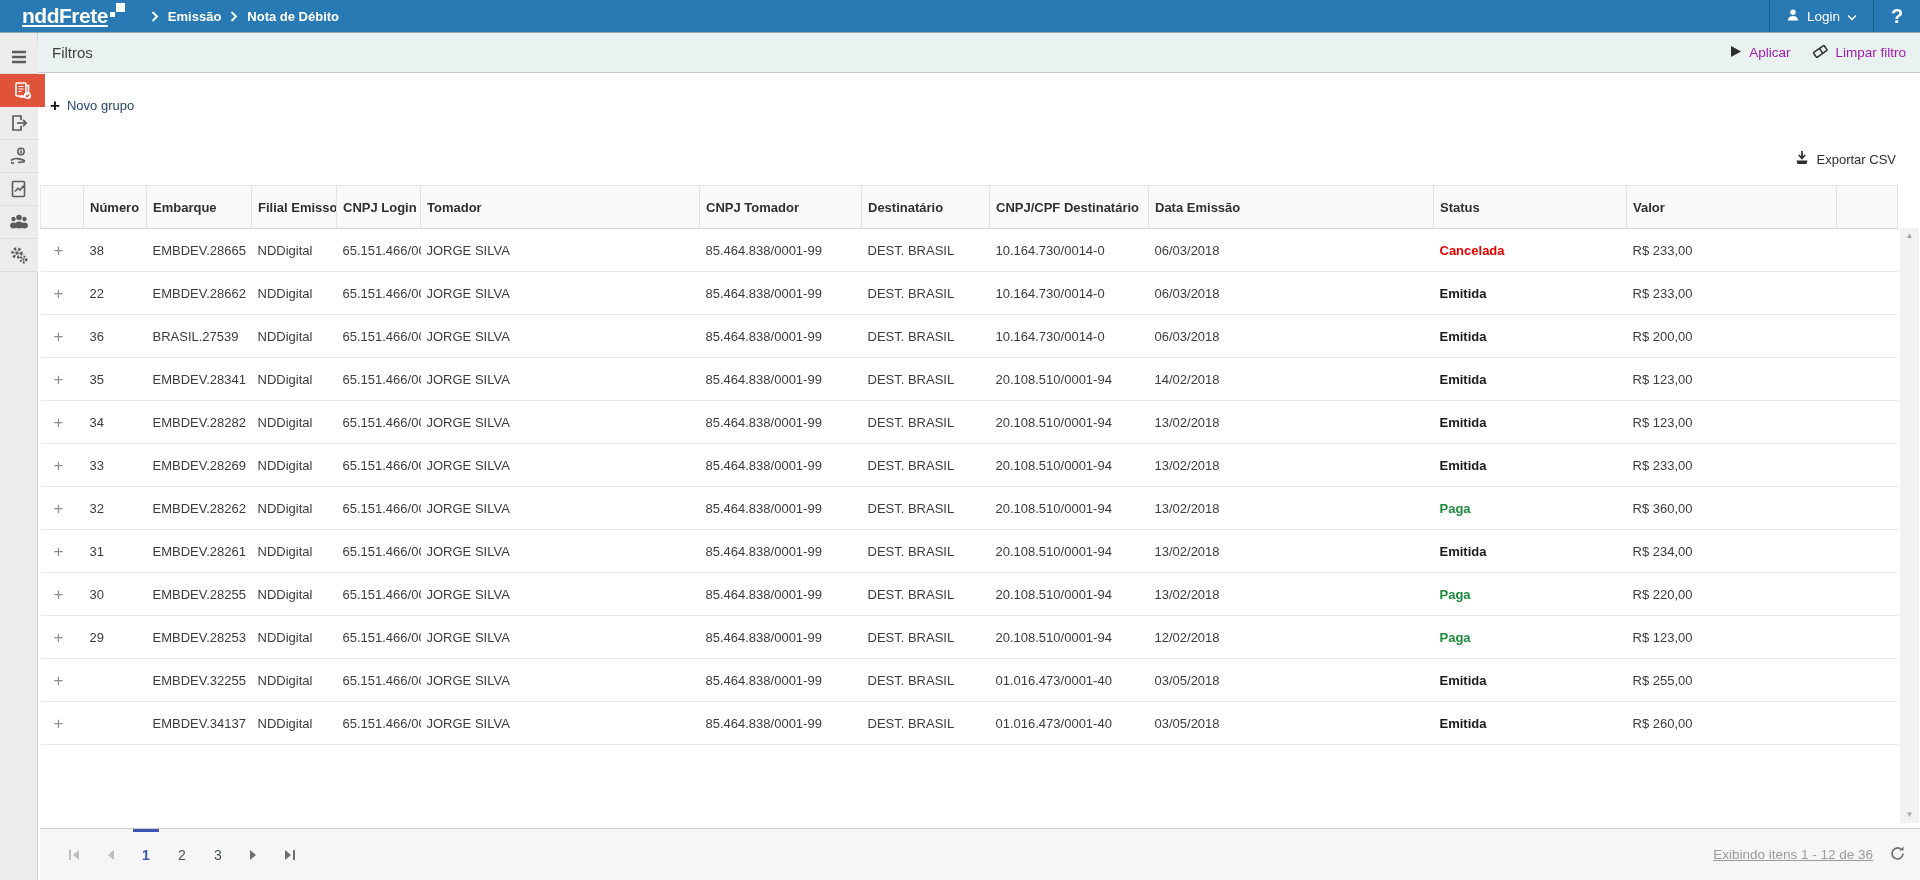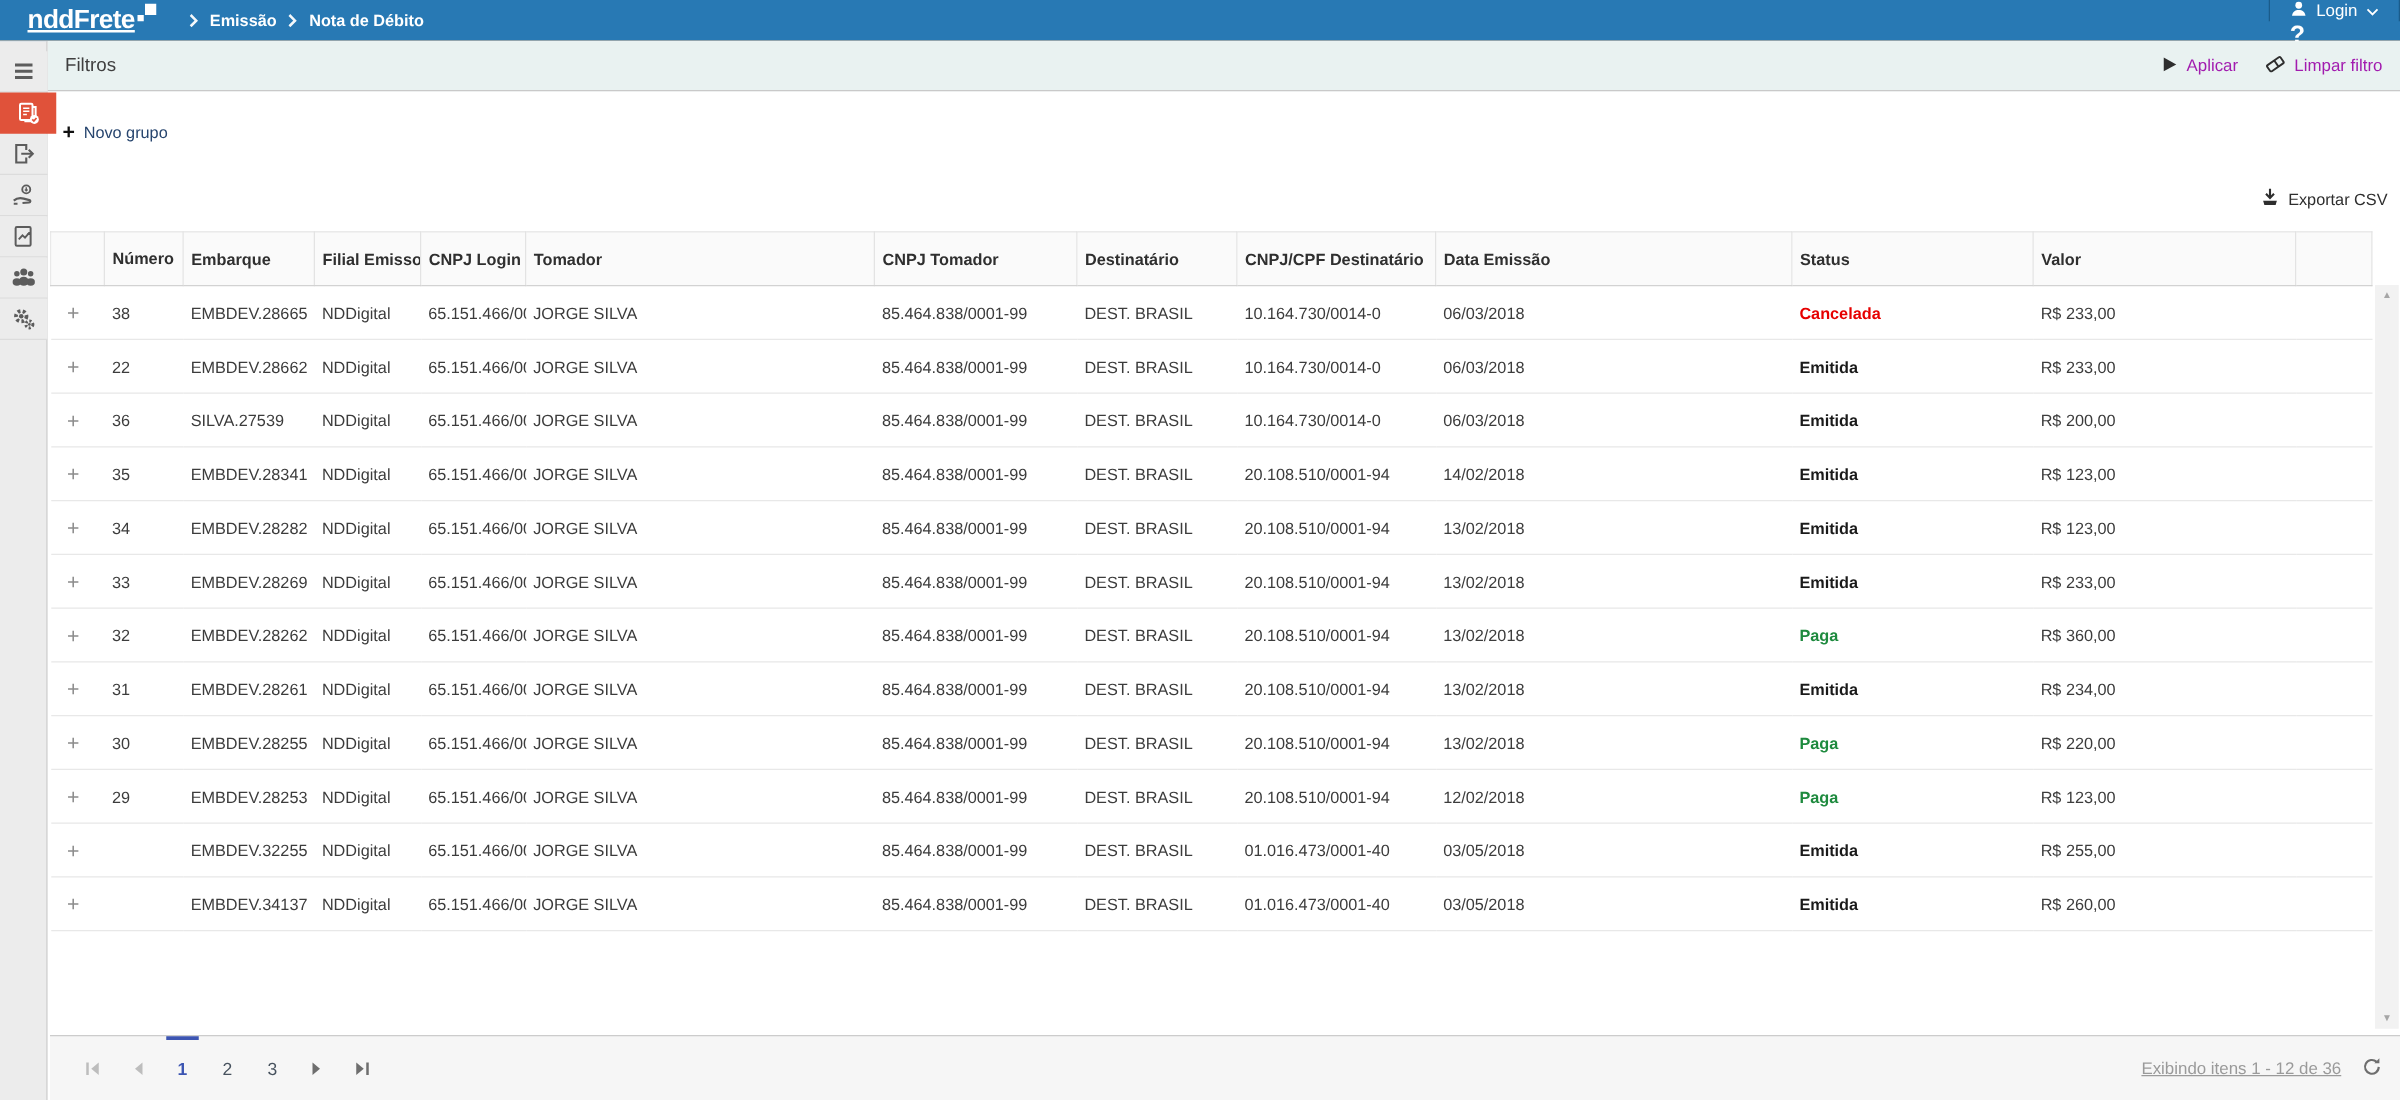--- a/index.html
+++ b/index.html
@@ -10,21 +10,21 @@
   .topbar { position:absolute; left:0; top:0; width:100%; height:33px; background:var(--topbar,#2879b4);
             display:flex; align-items:center; border-bottom:1px solid #93a5ad; color:#fff; }
   .logo { display:flex; align-items:flex-start; margin-left:22px; cursor:pointer;text-decoration:underline; }
   .logo-text { font-size:21px; font-weight:700; letter-spacing:-.5px; line-height:30px; }
   .logo-mark { position:relative; width:15px; height:16px; margin-left:2px; margin-top:2px; display:inline-block; }
   .logo-mark .sq1 { position:absolute; right:0; top:0; width:9px; height:9px; background:#fff; }
   .logo-mark .sq2 { position:absolute; left:0; bottom:2px; width:5px; height:5px; background:#fff; }
   .breadcrumb { display:flex; align-items:center; margin-left:26px; gap:9px; }
   .bc-sep { display:flex; align-items:center; opacity:.95; }
   .bc-item { color:#fff; font-size:13px; font-weight:700; text-decoration:none; cursor:pointer; }
-  .topbar-right { margin-left:auto; display:flex; align-items:stretch; height:100%;flex-direction:column; }
+  .topbar-right { margin-left:auto; display:flex; align-items:stretch; height:100%; }
   .login { display:flex; align-items:center; gap:7px; padding:0 16px; border-left:1px solid rgba(14,70,105,.55);
            border-right:1px solid rgba(14,70,105,.55); cursor:pointer; font-size:13.5px; }
   .help  { width:46px; display:flex; align-items:center; justify-content:center; font-size:20px; font-weight:700; cursor:pointer; }
 
   
   .sidebar { position:absolute; left:0; top:33px; width:38px; height:847px; background:#ececec; border-right:1px solid #cfcfcf; z-index:5; }
   .sb-item { position:absolute; left:0; width:38px; height:33px; display:flex; align-items:center; justify-content:center;
              cursor:pointer; border-bottom:1px solid #dcdcdc; background:#ececec; color:#5c5c5c; }
   .sb-item svg { display:block; }
   .sb-item.active { width:45px; background:var(--active-item,#e0523a); color:#fff; border-bottom:none; z-index:6; }
@@ -35,21 +35,21 @@
                  display:flex; align-items:center; padding:0 14px; }
   .filters-title { font-size:15px; color:#3f3f3f; }
   .filters-actions { margin-left:auto; display:flex; gap:22px; }
   .flt-btn { display:flex; align-items:center; gap:7px; background:none; border:none; font-family:inherit;
              font-size:13.5px; color:#a21caf; cursor:pointer; }
 
   .new-group { position:absolute; top:64px; left:12px; display:flex; align-items:center; gap:7px; background:none; border:none;
                font-family:inherit; font-size:13px; color:#27456e; cursor:pointer; }
   .new-group .plus { font-size:17px; font-weight:700; color:#111; line-height:1; }
 
-  .export-row { position:absolute; top:117px; right:10px; }
+  .export-row { position:absolute; top:117px; right:24px; }
   .export-csv { display:flex; align-items:center; gap:7px; background:none; border:none; font-family:inherit;
                 font-size:13px; color:#2e2e2e; cursor:pointer; }
 
   
   .grid { position:absolute; left:2px; top:152px; right:22px; }
   table { width:100%; border-collapse:collapse; table-layout:fixed; }
   thead th { background:#fafafa; border-top:1px solid #e3e3e3; border-bottom:1px solid #d2d2d2; border-right:1px solid #e3e3e3;
              height:43px; text-align:left; padding:0 6px; font-size:13px; font-weight:700; color:#2f2f2f; white-space:nowrap;
              overflow:hidden; cursor:pointer; }
   thead th:first-child { border-left:1px solid #e9e9e9; cursor:default; }
@@ -301,21 +301,21 @@
               <td>DEST. BRASIL</td>
               <td>10.164.730/0014-0</td>
               <td>06/03/2018</td>
               <td class="status" style="color: rgb(26, 26, 26);">Emitida</td>
               <td>R$ 233,00</td>
               <td></td>
             </tr>
             <tr>
               <td class="expander"><span class="plus-cell">+</span></td>
               <td>36</td>
-              <td>SILVA.27539</td>
+              <td>BRASIL.27539</td>
               <td>NDDigital</td>
               <td>65.151.466/000...</td>
               <td>JORGE SILVA</td>
               <td>85.464.838/0001-99</td>
               <td>DEST. BRASIL</td>
               <td>10.164.730/0014-0</td>
               <td>06/03/2018</td>
               <td class="status" style="color: rgb(26, 26, 26);">Emitida</td>
               <td>R$ 200,00</td>
               <td></td>

